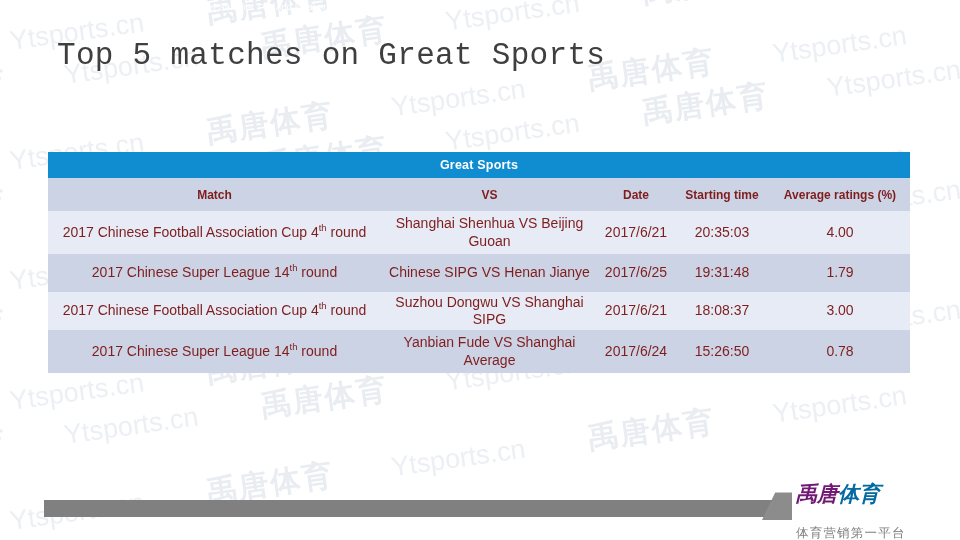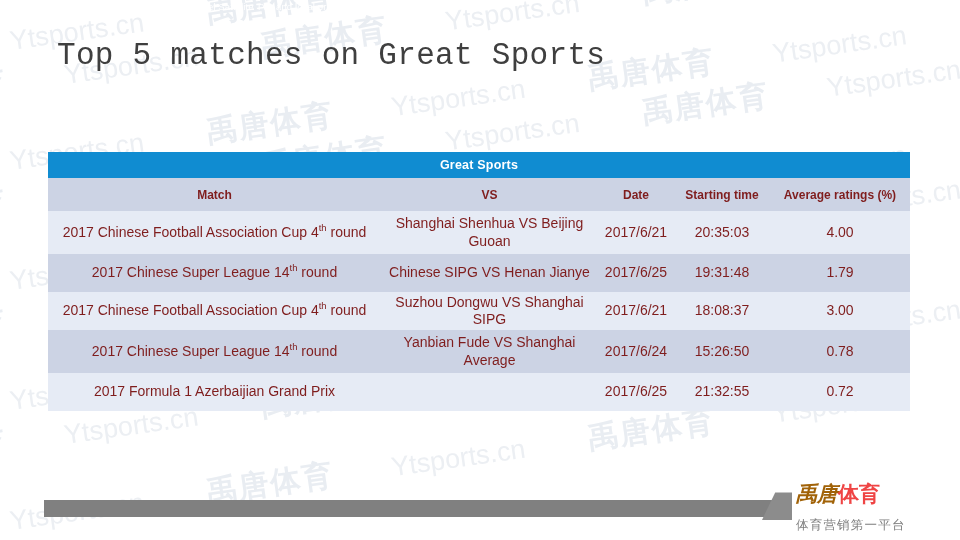--- a/index.html
+++ b/index.html
@@ -79,24 +79,24 @@
   }
 
   
   #brand-logo{position:absolute;left:762px;top:484px;z-index:4;display:flex;align-items:flex-start;}
   #logo-mark{
     width:30px;height:30px;margin-top:6px;margin-right:4px;background:#8c8c8c;
     clip-path:polygon(0 100%,100% 100%,100% 8%,44% 8%);
   }
   #logo-words{display:flex;flex-direction:column;line-height:1;}
   #logo-name{font-size:21px;font-weight:bold;font-family:"DejaVu Sans",sans-serif;letter-spacing:0px;}
-  #logo-name .hot{color:#a16207;font-style:italic;}
-  #logo-name .cool{color:#ef4444;}
+  #logo-name .hot{color:#701a75;font-style:italic;}
+  #logo-name .cool{color:#0369a1;font-style:italic;}
   #logo-tagline{
-    margin-top:14px;font-size:12.5px;color:#7d7d7d;letter-spacing:1.2px;
+    margin-top:22px;font-size:12.5px;color:#7d7d7d;letter-spacing:1.2px;
     font-family:"DejaVu Sans",sans-serif;
   }
 </style>
 </head>
 <body>
 
 <div id="watermark-layer">
     <div class="wm-row" style="top: -40px; left: -120px;"></div>
     <div class="wm-row" style="top: 20px; left: 10px;"><span class="wm-en">Ytsports.cn</span><span class="wm-cn">禹唐体育</span><span class="wm-en">Ytsports.cn</span></div>
     <div class="wm-row" style="top: 80px; left: -120px;"><span class="wm-cn">禹唐体育</span><span class="wm-en">Ytsports.cn</span><span class="wm-cn">禹唐体育</span><span class="wm-en">Ytsports.cn</span><span class="wm-cn">禹唐体育</span></div>
@@ -158,27 +158,20 @@
     </tr>
 
     <tr class="row-even tall">
       <td><span>2017 Chinese Super League 14</span><sup>th</sup><span> round</span></td>
       <td>Yanbian Fude VS Shanghai Average</td>
       <td>2017/6/24</td>
       <td>15:26:50</td>
       <td>0.78</td>
     </tr>
 
-    <tr class="row-odd">
-      <td><span>2017 Formula 1 Azerbaijian Grand Prix</span><sup></sup><span></span></td>
-      <td></td>
-      <td>2017/6/25</td>
-      <td>21:32:55</td>
-      <td>0.72</td>
-    </tr>
 
   </tbody>
 </table>
 
 <div id="footer-bar"></div>
 <div id="footer-text">Data Source: CSM, 4+ age groups, 35 City-level Sattelite TVs and local provincial/city networks.</div>
 
 <div id="brand-logo">
   <div id="logo-mark"></div>
   <div id="logo-words">

